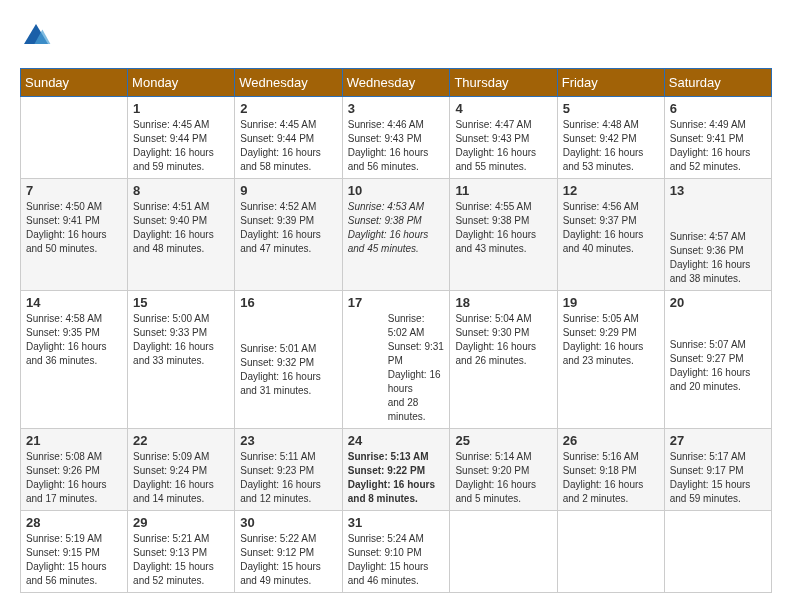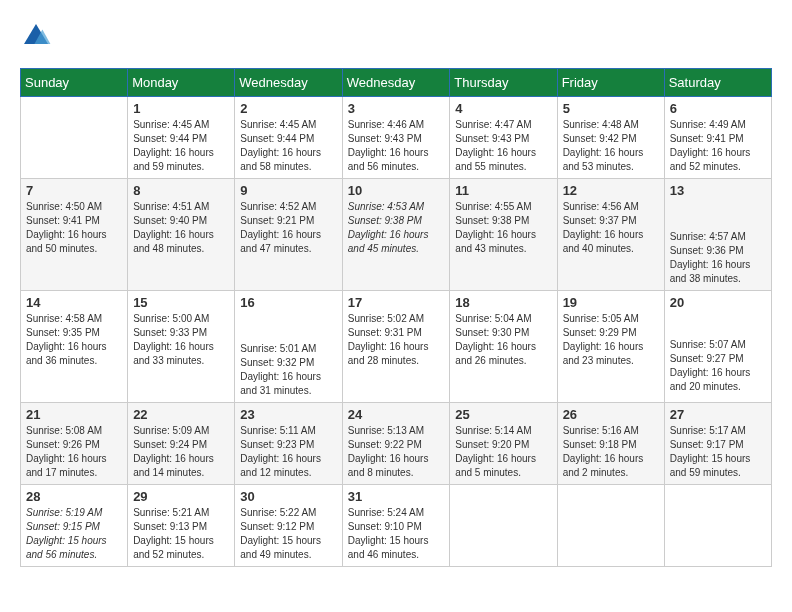--- a/index.html
+++ b/index.html
@@ -51,21 +51,21 @@
     .location {
       font-size: 16px;
       color: #555;
     }
     .calendar {
       width: 100%;
       border-collapse: collapse;
       font-size: 11px;
     }
     .calendar th {
-      background-color: #15803d;
+      background-color: #a16207;
       color: #fff;
       padding: 6px 4px;
       text-align: left;
       font-size: 13px;
       font-weight: normal;
       border: 1px solid #2a6db5;
     }
     .calendar td {
       border: 1px solid #ccc;
       vertical-align: top;
@@ -182,21 +182,21 @@
         <td>
           <span class="day-number">8</span>
           <div class="day-info" style="white-space: pre-line;">Sunrise: 4:51 AM
 Sunset: 9:40 PM
 Daylight: 16 hours
 and 48 minutes.</div>
         </td>
         <td>
           <span class="day-number">9</span>
           <div class="day-info" style="white-space: pre-line;">Sunrise: 4:52 AM
-Sunset: 9:21 PM
+Sunset: 9:39 PM
 Daylight: 16 hours
 and 47 minutes.</div>
         </td>
         <td>
           <span class="day-number">10</span>
           <div class="day-info" style="white-space: pre-line; font-style: italic;">Sunrise: 4:53 AM
 Sunset: 9:38 PM
 Daylight: 16 hours
 and 45 minutes.</div>
         </td>
@@ -239,21 +239,21 @@
         </td>
         <td>
           <span class="day-number">16</span>
           <div class="day-info" style="white-space: pre-line; margin-top: 32px;">Sunrise: 5:01 AM
 Sunset: 9:32 PM
 Daylight: 16 hours
 and 31 minutes.</div>
         </td>
         <td>
           <span class="day-number">17</span>
-          <div class="day-info" style="white-space: pre-line;">Sunrise: 5:02 AM
+          <div class="day-info" style="white-space: pre-line; margin-left: 40px;">Sunrise: 5:02 AM
 Sunset: 9:31 PM
 Daylight: 16 hours
 and 28 minutes.</div>
         </td>
         <td>
           <span class="day-number">18</span>
           <div class="day-info" style="white-space: pre-line;">Sunrise: 5:04 AM
 Sunset: 9:30 PM
 Daylight: 16 hours
 and 26 minutes.</div>
@@ -290,21 +290,21 @@
         </td>
         <td>
           <span class="day-number">23</span>
           <div class="day-info" style="white-space: pre-line;">Sunrise: 5:11 AM
 Sunset: 9:23 PM
 Daylight: 16 hours
 and 12 minutes.</div>
         </td>
         <td>
           <span class="day-number">24</span>
-          <div class="day-info" style="white-space: pre-line;">Sunrise: 5:13 AM
+          <div class="day-info" style="white-space: pre-line; font-weight: bold;">Sunrise: 5:13 AM
 Sunset: 9:22 PM
 Daylight: 16 hours
 and 8 minutes.</div>
         </td>
         <td>
           <span class="day-number">25</span>
           <div class="day-info" style="white-space: pre-line;">Sunrise: 5:14 AM
 Sunset: 9:20 PM
 Daylight: 16 hours
 and 5 minutes.</div>
@@ -320,21 +320,21 @@
           <span class="day-number">27</span>
           <div class="day-info" style="white-space: pre-line;">Sunrise: 5:17 AM
 Sunset: 9:17 PM
 Daylight: 15 hours
 and 59 minutes.</div>
         </td>
       </tr>
       <tr>
         <td>
           <span class="day-number">28</span>
-          <div class="day-info" style="white-space: pre-line; font-style: italic;">Sunrise: 5:19 AM
+          <div class="day-info" style="white-space: pre-line;">Sunrise: 5:19 AM
 Sunset: 9:15 PM
 Daylight: 15 hours
 and 56 minutes.</div>
         </td>
         <td>
           <span class="day-number">29</span>
           <div class="day-info" style="white-space: pre-line;">Sunrise: 5:21 AM
 Sunset: 9:13 PM
 Daylight: 15 hours
 and 52 minutes.</div>

